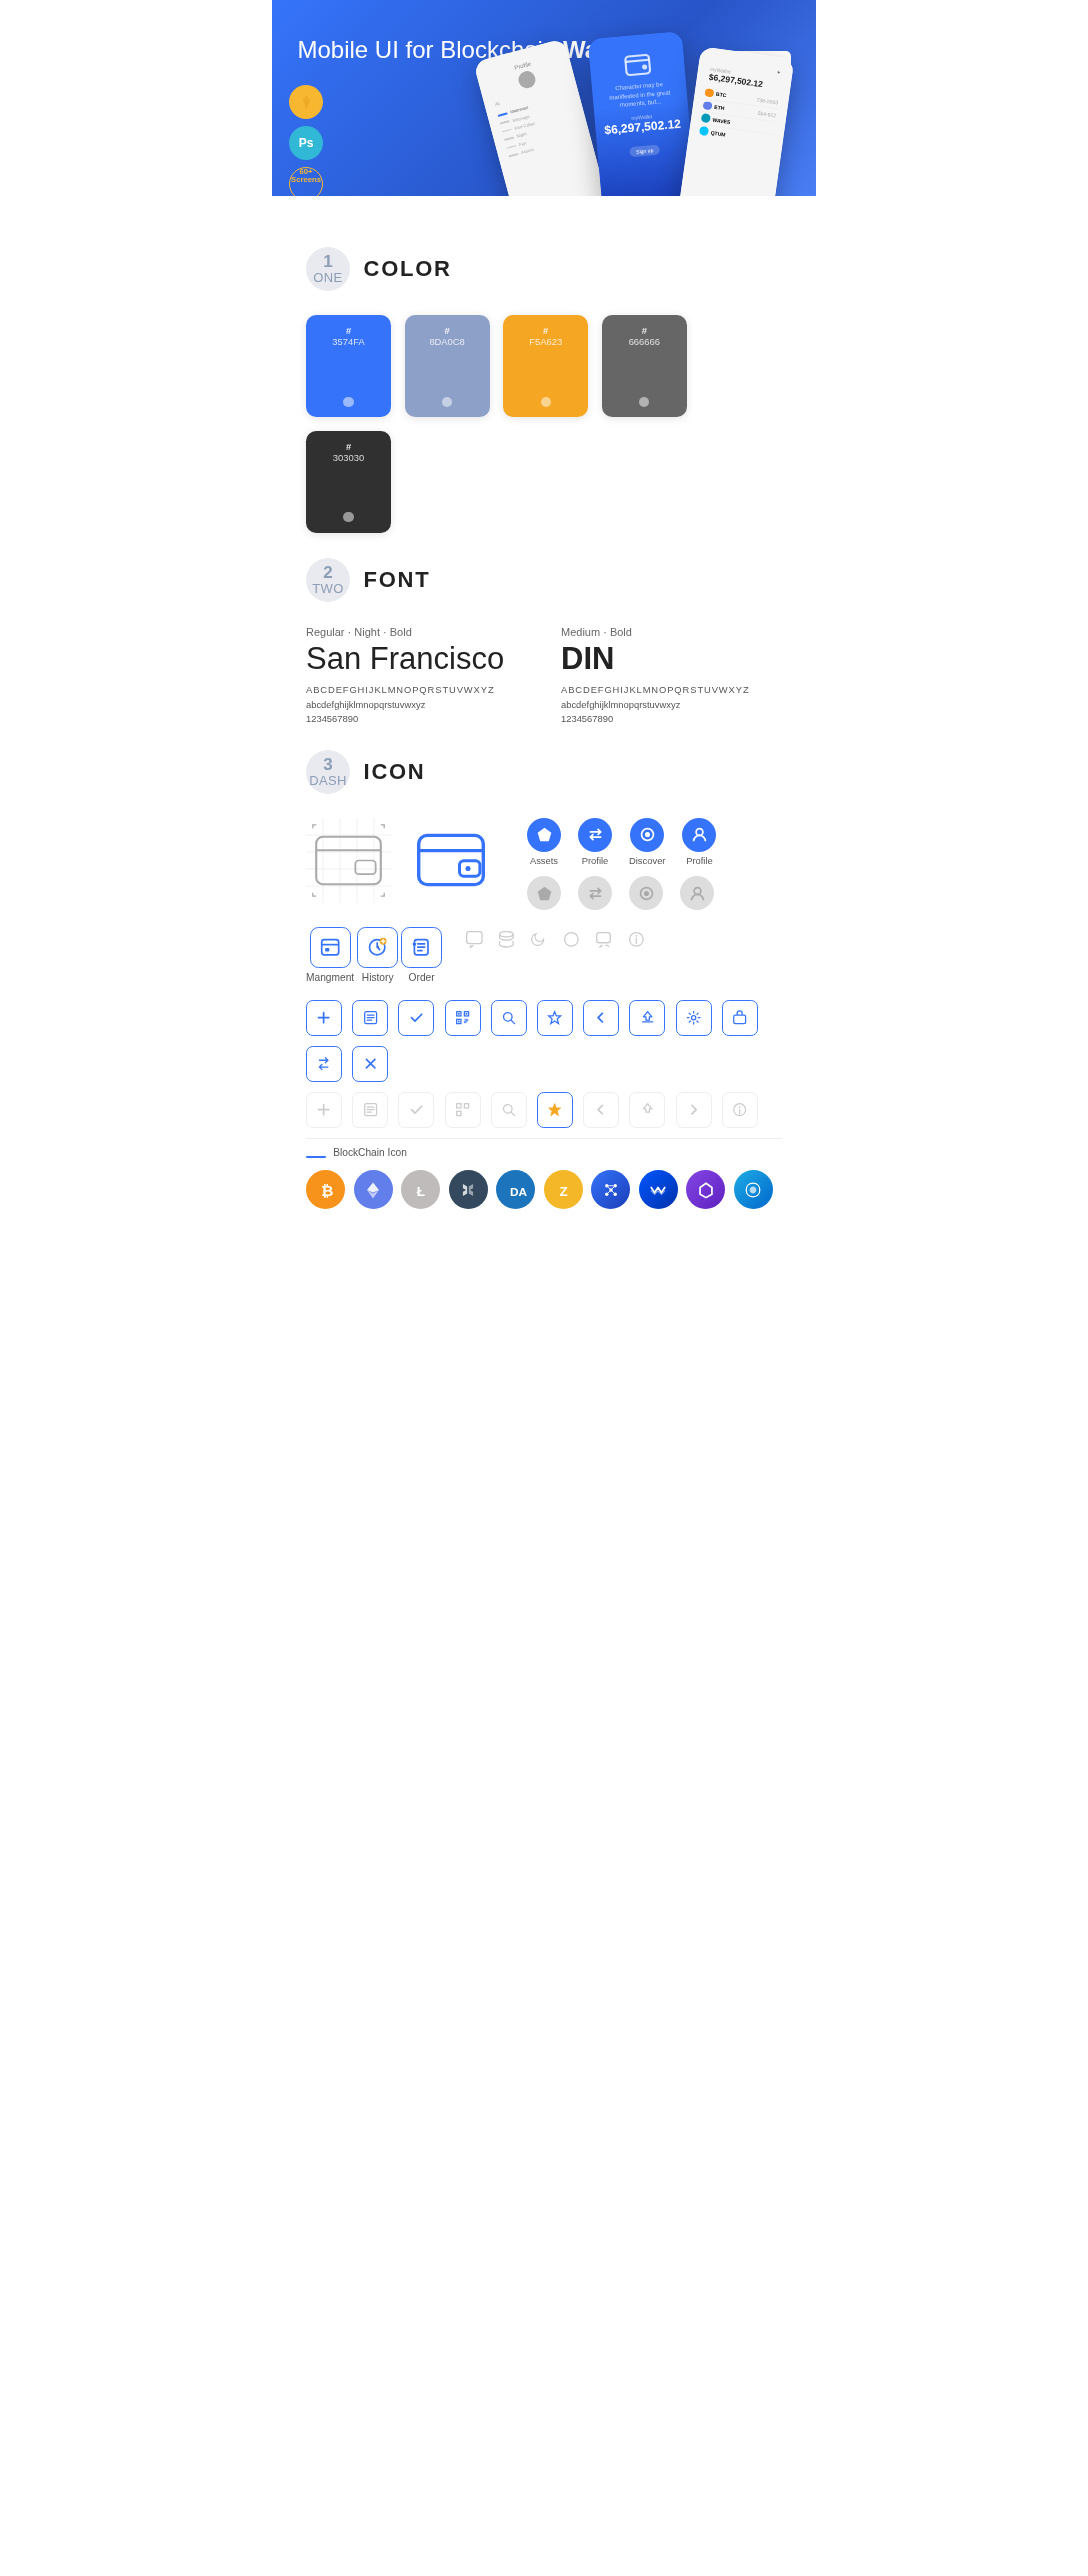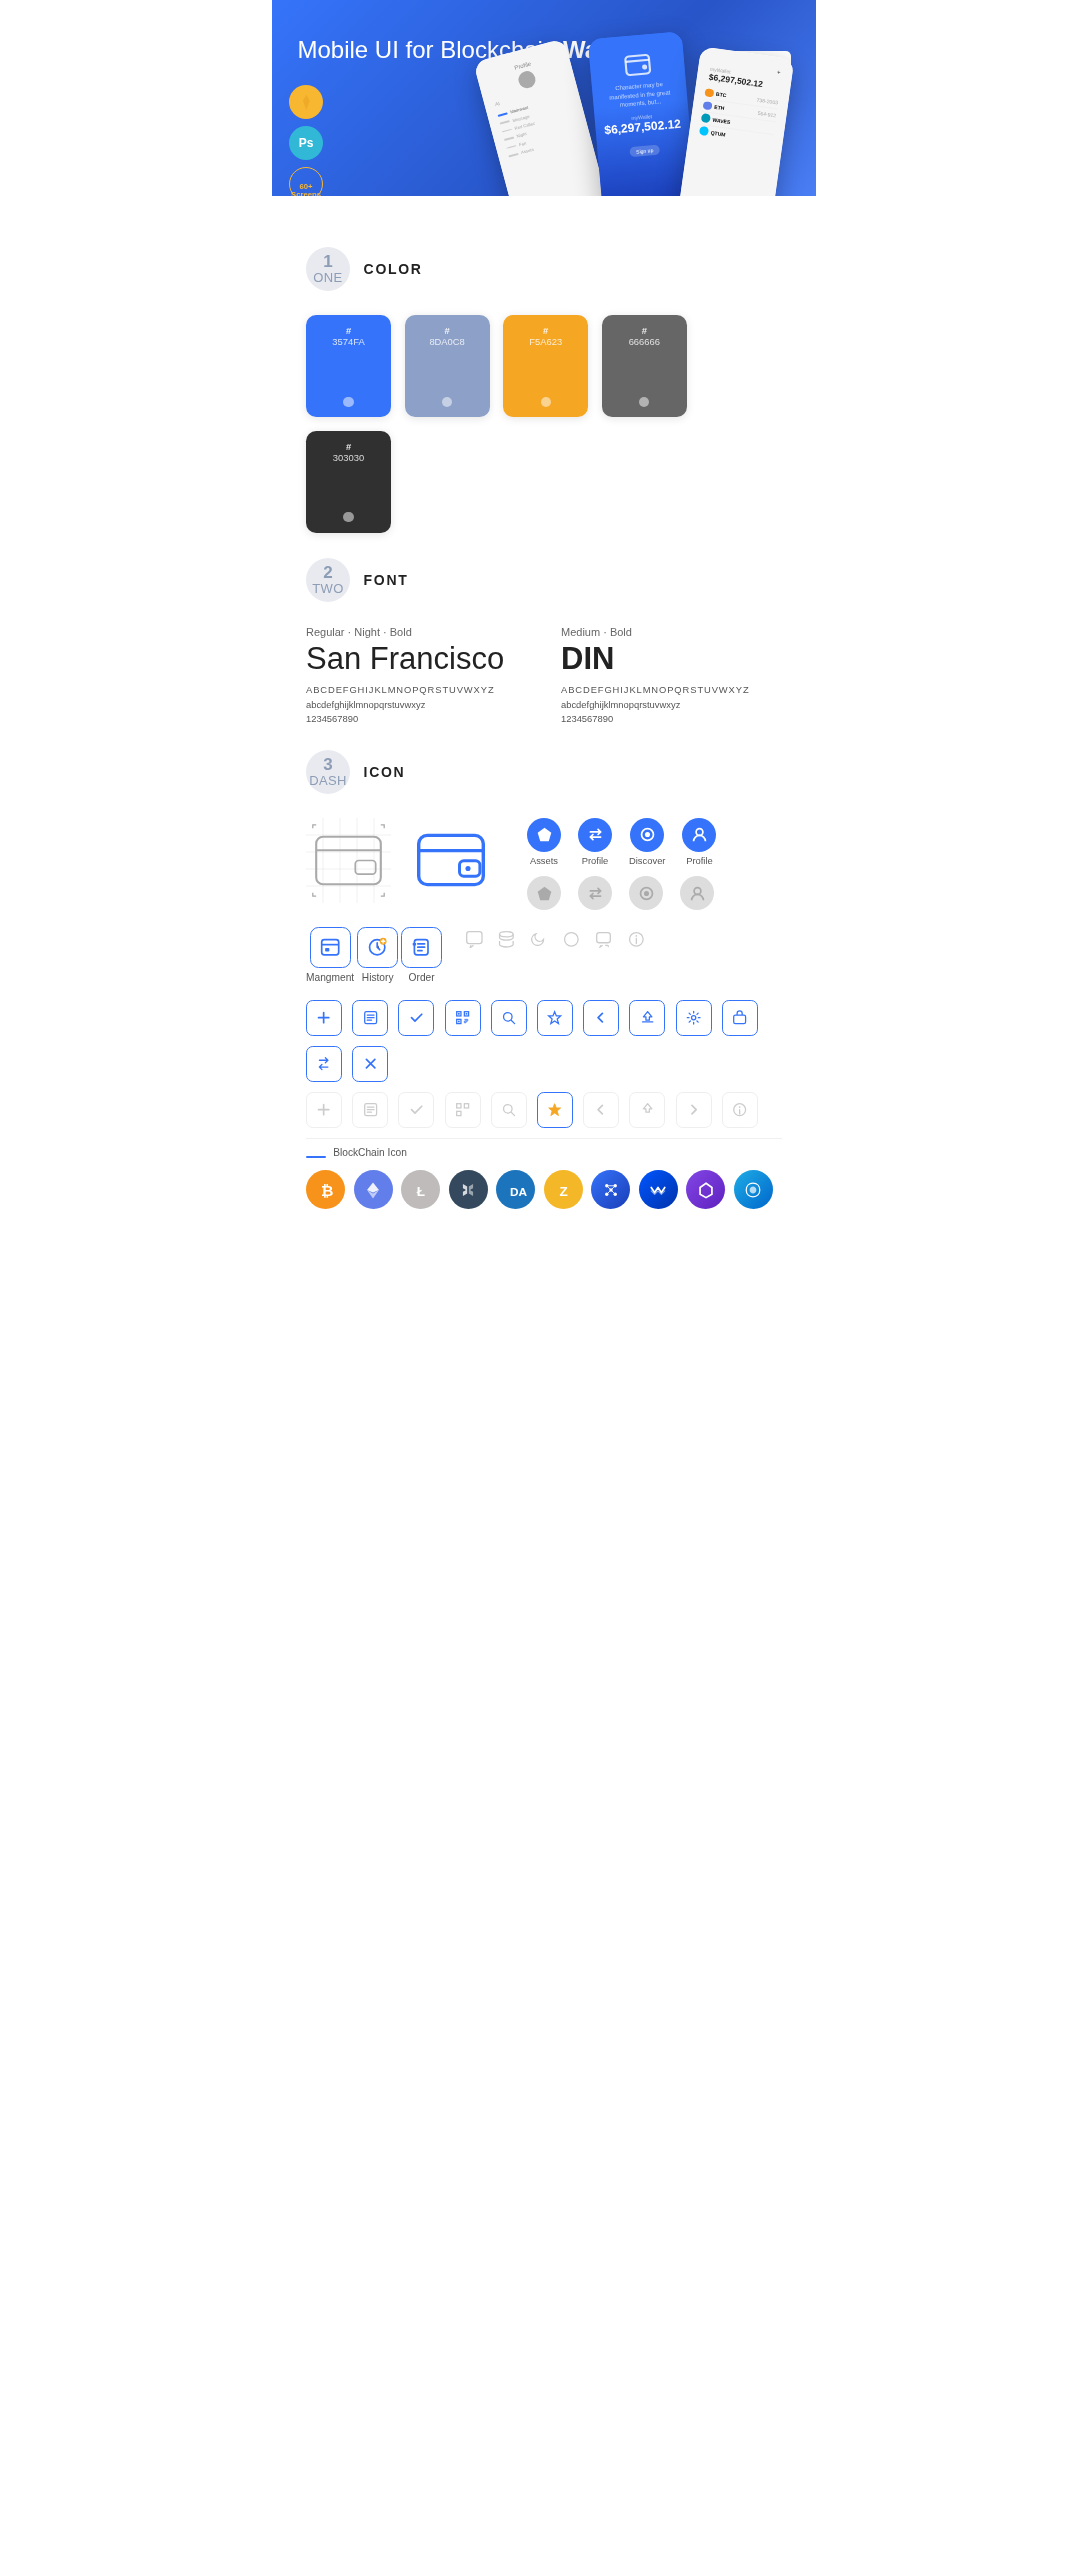--- a/index.html
+++ b/index.html
@@ -54,21 +54,21 @@
       background: #31B8D6;
       border-radius: 50%;
       display: flex; align-items: center; justify-content: center;
       color: #fff; font-weight: 700; font-size: 9.4px;
     }
     .tool-badge-screens {
       width: 34px; height: 34px;
       background: transparent;
       border: 1.7px solid #F7B731;
       border-radius: 50%;
-      display: flex; align-items: flex-end; justify-content: center;
+      display: flex; align-items: flex-start; justify-content: center;
       color: #F7B731; font-weight: 700; font-size: 7.7px;
       text-align: center;
       line-height: 1.1;
     }
 
     
     .phones-area {
       position: absolute;
       right: -17px;
       bottom: -25.5px;
@@ -117,21 +117,21 @@
       color: #8D9DB5;
       line-height: 1;
     }
     .section-number-badge .word {
       font-size: 13px;
       color: #8D9DB5;
       font-weight: 500;
       letter-spacing: 0.4px;
     }
     .section-title {
-      font-size: 14px;
+      font-size: 22px;
       font-weight: 700;
       color: #222;
       letter-spacing: 1.7px;
     }
 
     
     .color-swatches {
       display: flex;
       gap: 13.6px;
       flex-wrap: wrap;

